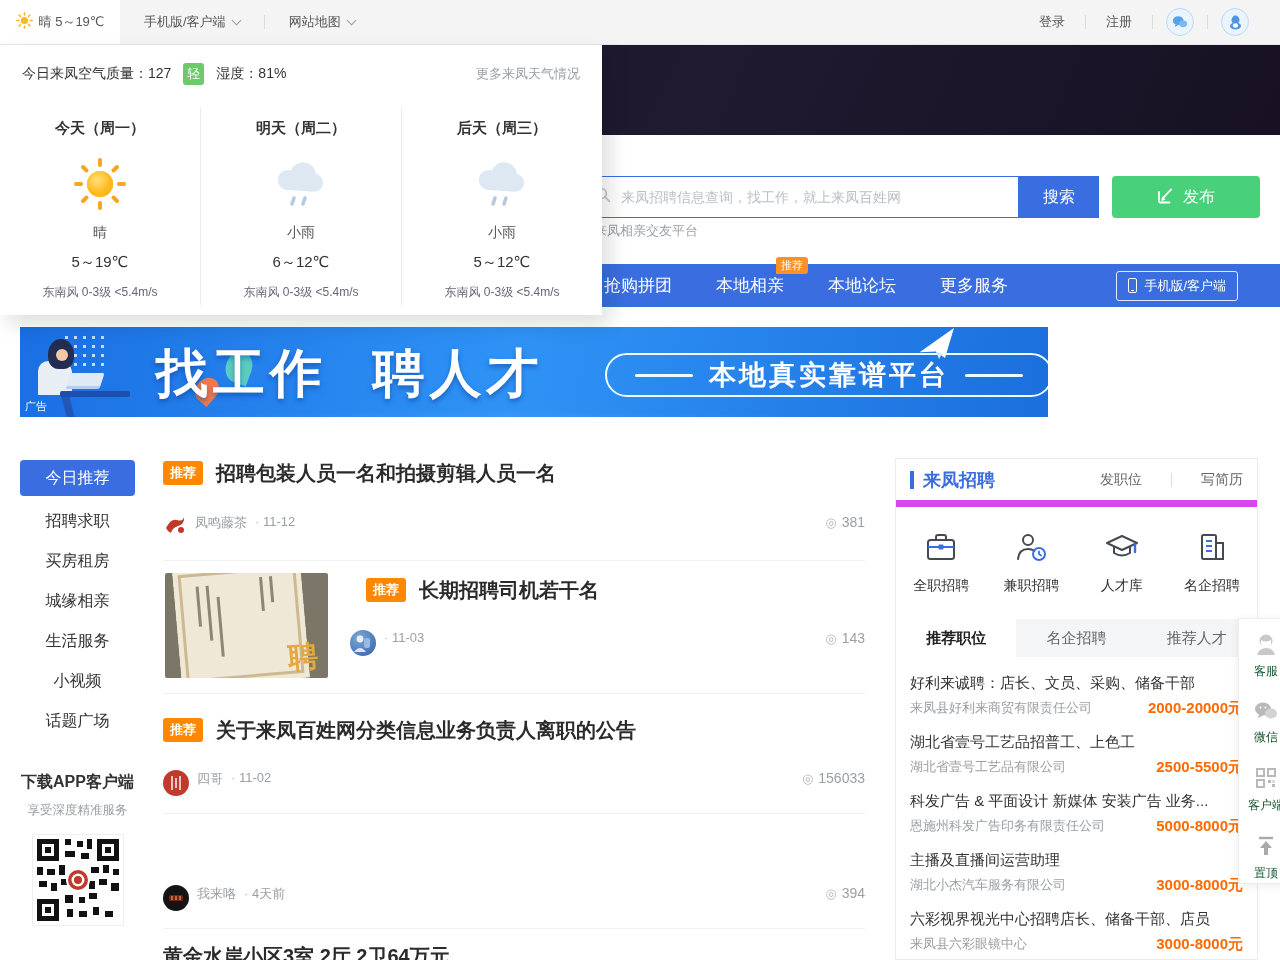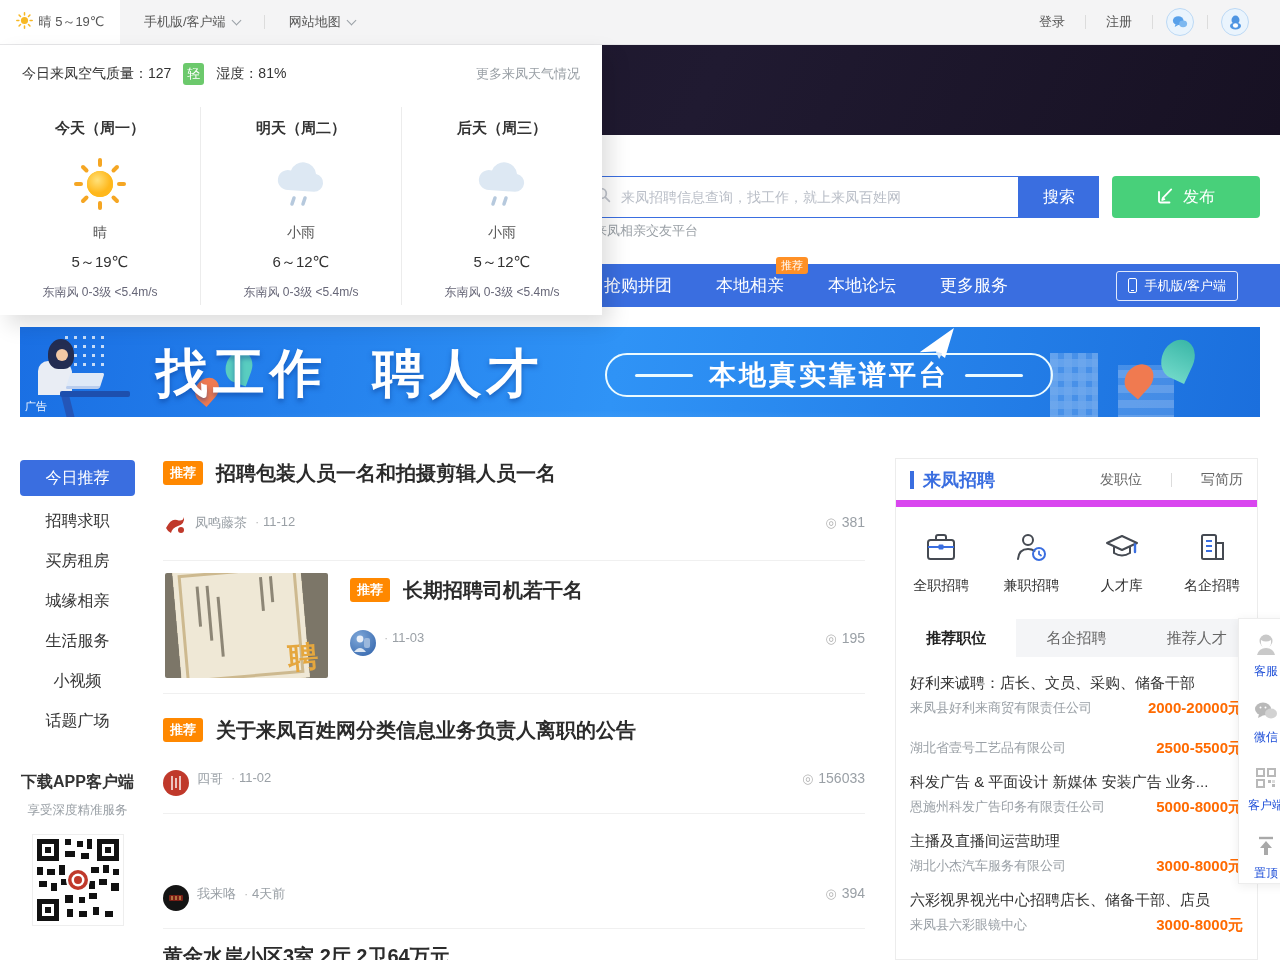--- a/index.html
+++ b/index.html
@@ -43,21 +43,21 @@
   .nav-items { display:flex; gap:44px; margin-left:604px; color:#fff; font-size:17px; }
   .nav-item { position:relative; cursor:pointer; white-space:nowrap; }
   .nav-badge { position:absolute; top:-17px; right:-24px; background:#ff9026; color:#fff;
     font-size:11px; line-height:1; padding:3px 5px; border-radius:3px 3px 3px 0; }
   .nav-mobile { margin-left:auto; margin-right:42px; border:1px solid rgba(255,255,255,.85);
     border-radius:3px; padding:5px 11px; color:#fff; font-size:13px; display:flex; align-items:center;
     gap:7px; cursor:pointer; }
   .phone-ico { width:9px; height:15px; border:1.3px solid #fff; border-radius:2px; position:relative; }
   .phone-ico::after { content:""; position:absolute; left:2px; bottom:1px; width:3px; height:1px; background:#fff; }
   
-  .ad { position:absolute; top:327px; left:20px; width:1240px; height:90px; overflow:hidden;
+  .ad { position:absolute; top:327px; left:20px; width:1028px; height:90px; overflow:hidden;
     background:linear-gradient(100deg,#1a6fe3 0%,#2f93f6 48%,#1b6fdd 100%); }
   .ad::after { content:""; position:absolute; inset:0;
     background:radial-gradient(90% 55% at 45% 125%, rgba(255,255,255,.16), transparent 60%); }
   .ad-headline { position:absolute; left:136px; top:12px; font-size:52px; font-weight:bold; color:#fff;
     letter-spacing:5px; word-spacing:26px; text-shadow:0 3px 5px rgba(9,56,140,.5); z-index:2; }
   .ad-pill { position:absolute; left:585px; top:26px; width:448px; height:44px; border:2px solid #ecfbff;
     border-radius:24px; display:flex; align-items:center; justify-content:center; gap:16px;
     color:#fff; font-size:27px; font-weight:bold; letter-spacing:3px; z-index:2; }
   .ad-pill .dash { width:58px; height:3px; background:#ecfbff; border-radius:2px; }
   .ad-plane { position:absolute; left:895px; top:0px; z-index:3; }
@@ -143,21 +143,21 @@
   .job { padding-top:15px; }
   .job-title { font-size:15px; color:#333; white-space:nowrap; overflow:hidden; cursor:pointer; }
   .job-sub { display:flex; align-items:flex-start; margin-top:6px; }
   .job-co { font-size:13px; color:#9aa0a6; white-space:nowrap; overflow:hidden; max-width:235px; }
   .job-sal { margin-left:auto; color:#ff6a00; font-size:15px; font-weight:bold; white-space:nowrap; }
   
   .float-bar { position:absolute; left:1238px; top:618px; width:54px; height:266px; background:#fff;
     border:1px solid #ededed; box-shadow:0 2px 10px rgba(0,0,0,.07); z-index:20;
     display:flex; flex-direction:column; align-items:flex-start; padding:14px 0 10px 7px; gap:21px; }
   .fb-item { display:flex; flex-direction:column; align-items:center; width:40px; gap:4px; cursor:pointer; }
-  .fb-item .lbl { font-size:12px; color:#1d4ed8; white-space:nowrap; }
+  .fb-item .lbl { font-size:12px; color:#14532d; white-space:nowrap; }
 </style>
 </head>
 <body>
 
 <div id="page">
 
   <div class="hero"></div>
 
   <div class="topbar">
     <div class="topbar-weather">
@@ -439,35 +439,35 @@
     <div class="thumb">
       <div class="cert">
         <div class="cert-line" style="left:22px;top:18px;width:3px;height:40px;"></div>
         <div class="cert-line" style="left:32px;top:18px;width:3px;height:55px;"></div>
         <div class="cert-line" style="left:42px;top:30px;width:3px;height:60px;"></div>
         <div class="cert-line" style="left:86px;top:14px;width:3px;height:34px;"></div>
         <div class="cert-line" style="left:96px;top:14px;width:3px;height:26px;"></div>
       </div>
       <span class="cert-char">聘</span>
     </div>
-    <div class="row-abs" style="top:125px;left:187px;">
+    <div class="row-abs" style="top:125px;left:203px;">
       <div class="lst-title"><span class="lst-badge">推荐</span><span>长期招聘司机若干名</span></div>
     </div>
     <div class="row-abs meta" style="top:178px;left:187px;">
       <span class="avatar" style="background:radial-gradient(circle at 35% 30%, #7fa8d9, #2c5fa8);overflow:hidden;">
         <svg width="26" height="26" viewBox="0 0 26 26">
             <circle cx="10" cy="9" r="3.4" fill="#e8eef7"></circle>
             <path d="M4 22 q6-8 12 0z" fill="#dce6f2"></path>
             <rect x="14" y="8" width="6" height="10" rx="2" fill="#9bb8dd"></rect>
           </svg>
       </span>
       <span class="date">11-03</span>
       <span class="views">
           <span class="eye">◎</span>
-          <span>195</span>
+          <span>143</span>
         </span>
     </div>
     <div class="row-abs divider" style="top:241px;"></div>
 
     <div class="row-abs" style="top:265px;">
       <div class="lst-title"><span class="lst-badge">推荐</span><span>关于来凤百姓网分类信息业务负责人离职的公告</span></div>
     </div>
     <div class="row-abs meta" style="top:318px;">
       <span class="avatar" style="background:#c0392b;overflow:hidden;">
         <svg width="26" height="26" viewBox="0 0 26 26">
@@ -577,20 +577,21 @@
     </div>
     <div class="jobs">
       <div class="job">
         <div class="job-title">好利来诚聘：店长、文员、采购、储备干部</div>
         <div class="job-sub">
             <span class="job-co">来凤县好利来商贸有限责任公司</span>
             <span class="job-sal">2000-20000元</span>
           </div>
       </div>
       <div class="job">
+        <div class="job-title">湖北省壹号工艺品招普工、上色工</div>
         <div class="job-sub">
             <span class="job-co">湖北省壹号工艺品有限公司</span>
             <span class="job-sal">2500-5500元</span>
           </div>
       </div>
       <div class="job">
         <div class="job-title">科发广告 &amp; 平面设计 新媒体 安装广告 业务...</div>
         <div class="job-sub">
             <span class="job-co">恩施州科发广告印务有限责任公司</span>
             <span class="job-sal">5000-8000元</span>

